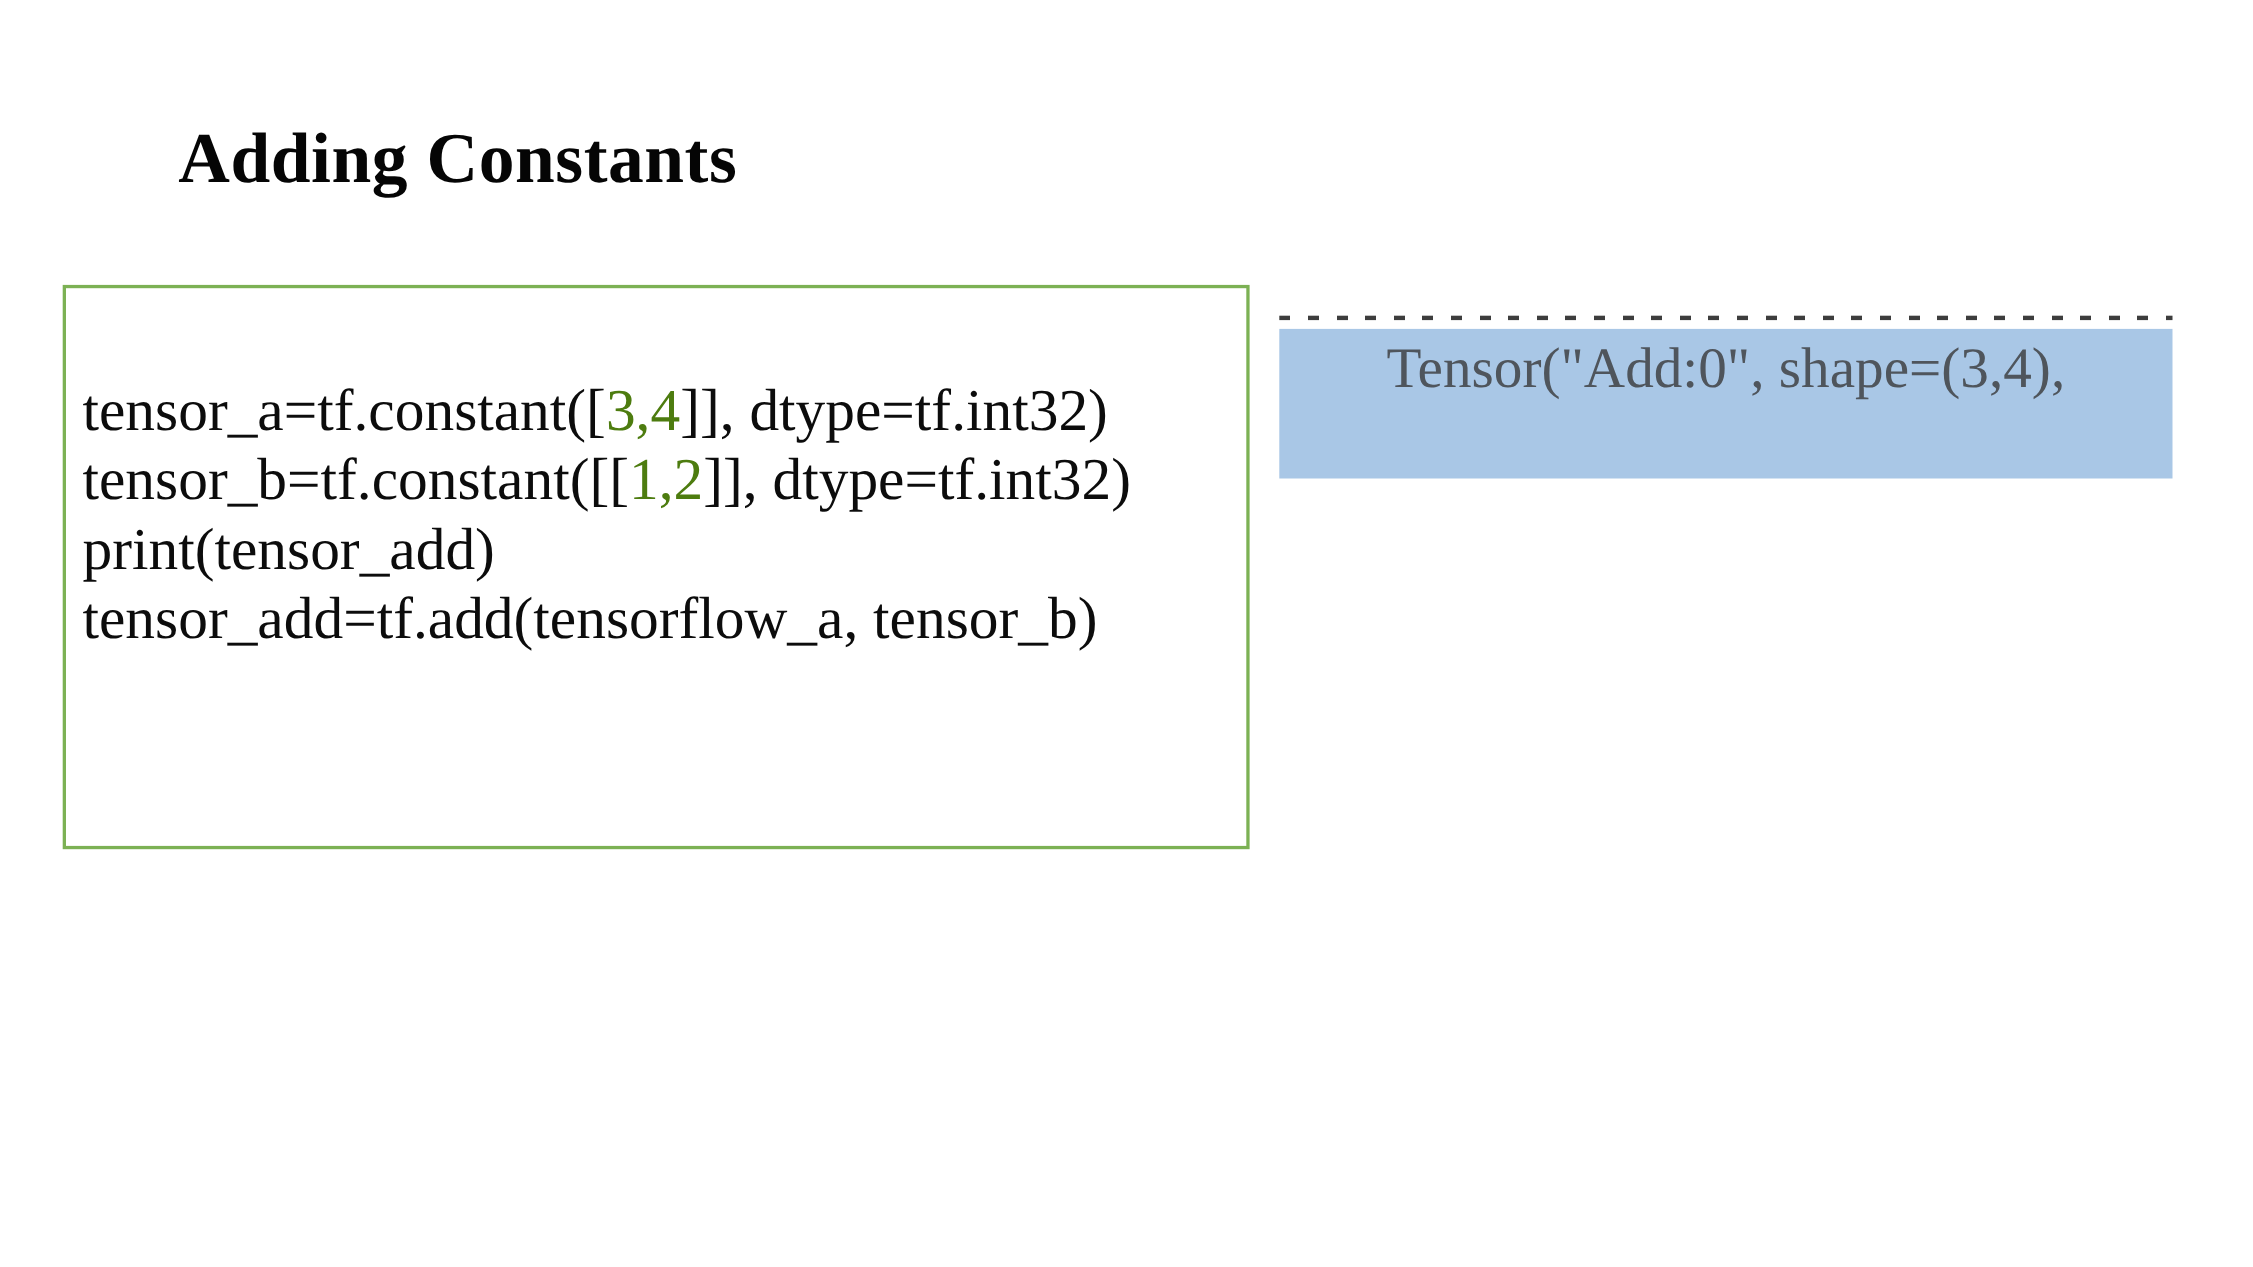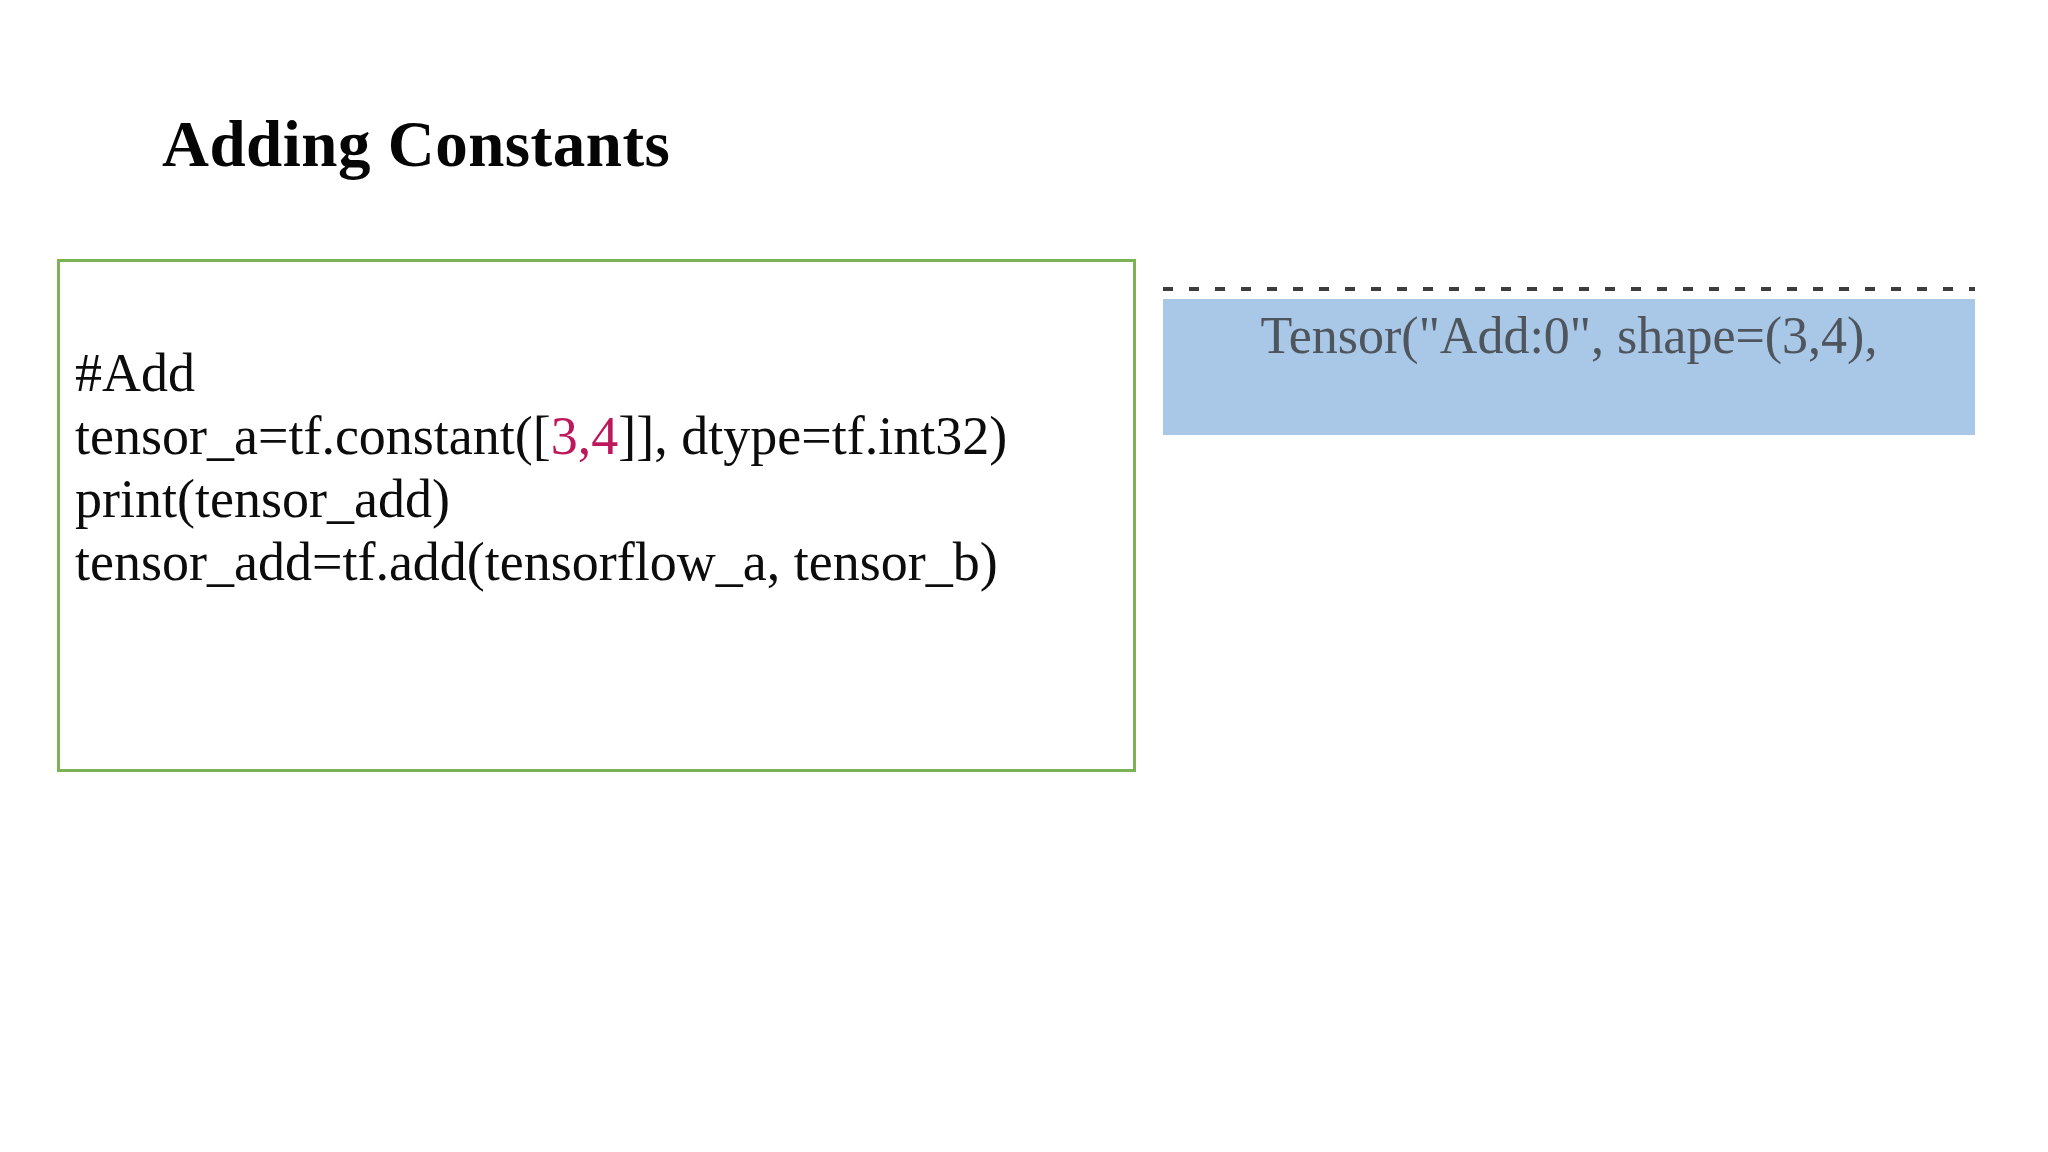--- a/index.html
+++ b/index.html
@@ -36,21 +36,21 @@
   .code-lines {
     position: absolute;
     left: 75px;
     top: 342px;
     font-size: 54px;
     line-height: 63px;
     color: #0c0c0c;
     white-space: nowrap;
   }
   .code-line { white-space: nowrap; }
-  .code-red { color: #be185d; }
+  .code-red { color: #4d7c0f; }
 
   .dashed-line {
     position: absolute;
     left: 1163px;
     top: 287px;
     width: 812px;
     height: 4px;
     background: repeating-linear-gradient(90deg,
       #3d3d3d 0px, #3d3d3d 10px,
       transparent 10px, transparent 26px);
@@ -75,22 +75,22 @@
 </head>
 <body>
 
 <div class="slide">
 
   <div class="title">Adding Constants</div>
 
   <div class="code-box"></div>
 
   <div class="code-lines">
-    <div class="code-line"><span>#Add</span><span class="code-red"></span><span></span></div>
     <div class="code-line"><span>tensor_a=tf.constant([</span><span class="code-red">3,4</span><span>]], dtype=tf.int32)</span></div>
+    <div class="code-line"><span>tensor_b=tf.constant([[</span><span class="code-red">1,2</span><span>]], dtype=tf.int32)</span></div>
     <div class="code-line"><span>print(tensor_add)</span><span class="code-red"></span><span></span></div>
     <div class="code-line"><span>tensor_add=tf.add(tensorflow_a, tensor_b)</span><span class="code-red"></span><span></span></div>
   </div>
 
   <div class="dashed-line"></div>
 
   <div class="result-box">
     <div class="result-line">Tensor("Add:0", shape=(3,4),</div>
   </div>
 

